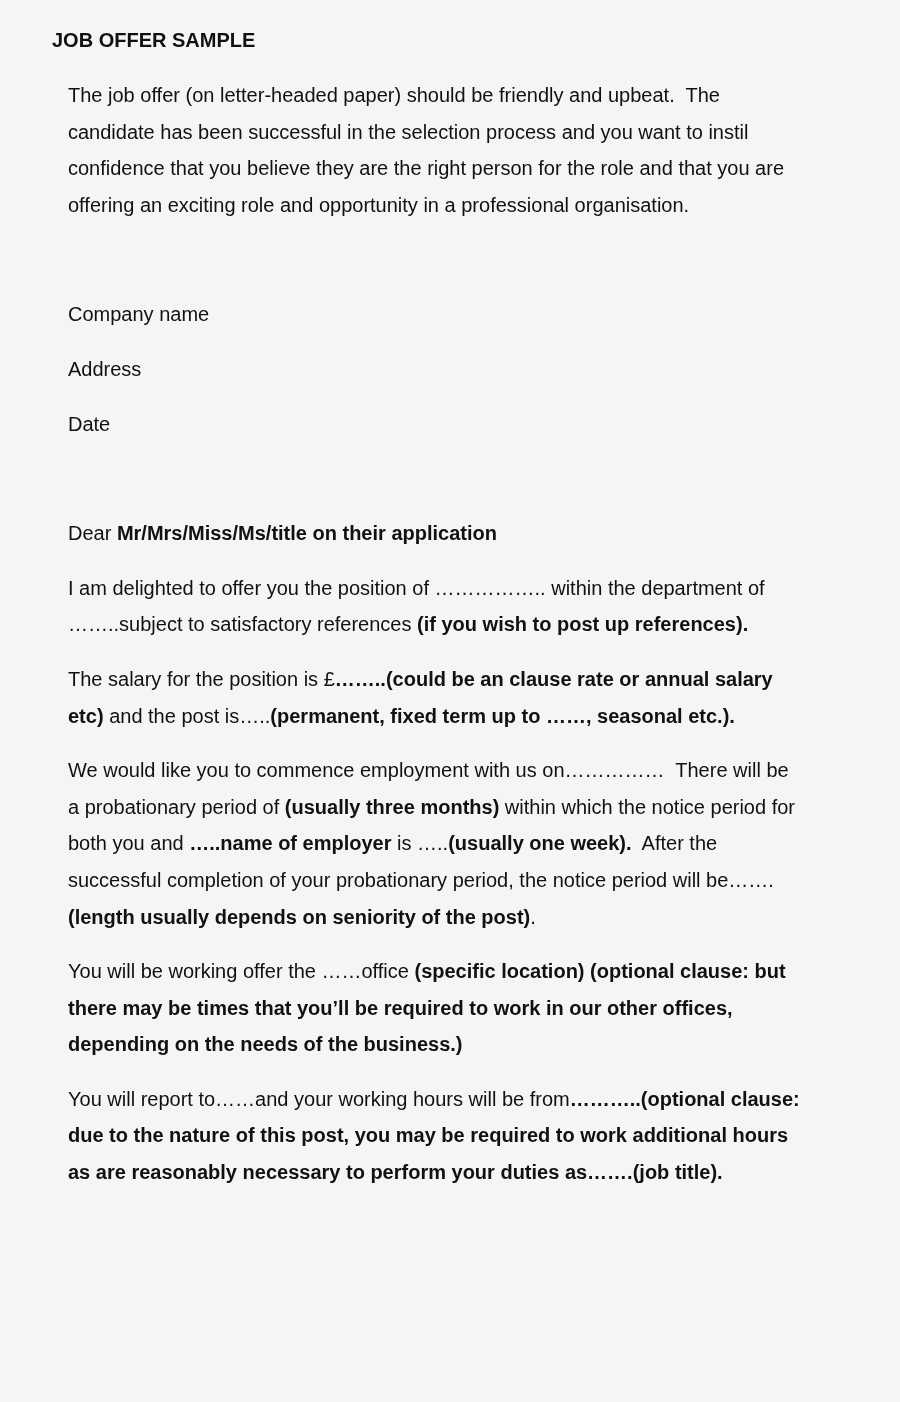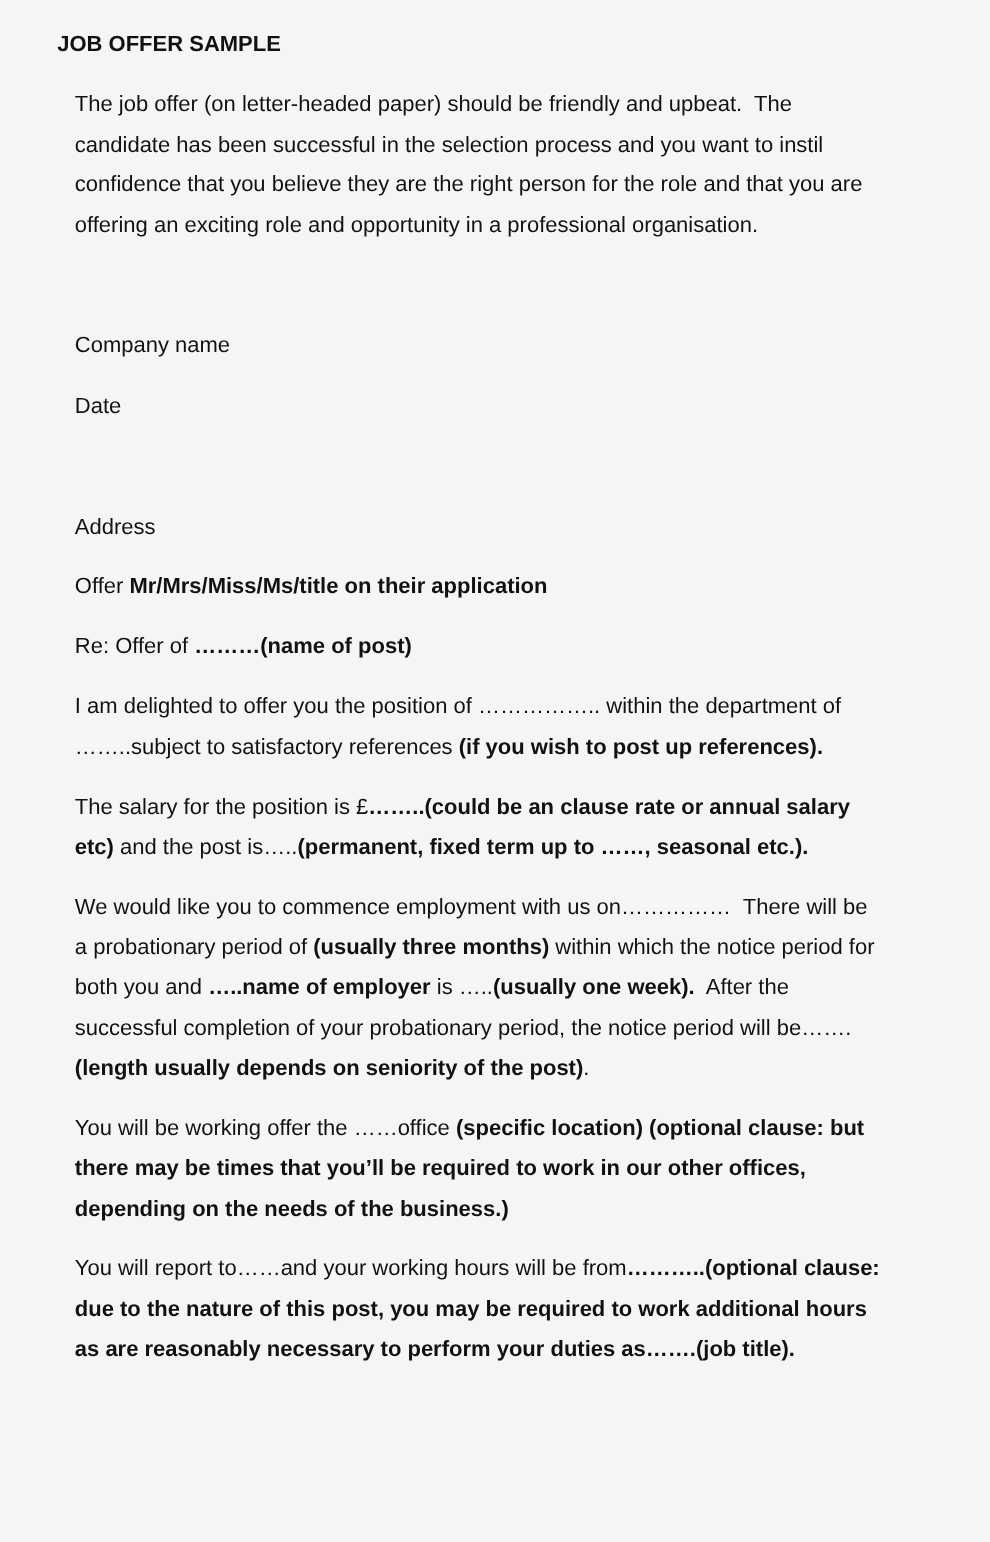--- a/index.html
+++ b/index.html
@@ -39,27 +39,26 @@
 <body>
 
 <div class="page">
 
   <h1 class="doc-title">JOB OFFER SAMPLE</h1>
 
   <p class="para gap-after"><span>The job offer (on letter-headed paper) should be friendly and upbeat.  The candidate has been successful in the selection process and you want to instil confidence that you believe they are the right person for the role and that you are offering an exciting role and opportunity in a professional organisation.</span></p>
 
   <p class="para"><span>Company name</span></p>
 
+  <p class="para"><span>Address</span></p>
+
   <p class="para gap-after"><span>Date</span></p>
 
-  <p class="para"><span>Address</span></p>
+  <p class="para"><span>Dear </span><span class="b">Mr/Mrs/Miss/Ms/title on their application</span></p>
 
-  <p class="para"><span>Offer </span><span class="b">Mr/Mrs/Miss/Ms/title on their application</span></p>
-
-  <p class="para"><span>Re: Offer of </span><span class="b">………(name of post)</span></p>
 
   <p class="para"><span>I am delighted to offer you the position of …………….. within the department of ……..subject to satisfactory references </span><span class="b">(if you wish to post up references).</span></p>
 
   <p class="para"><span>The salary for the position is £</span><span class="b">……..(could be an clause rate or annual salary etc)</span><span> and the post is…..</span><span class="b">(permanent, fixed term up to ……, seasonal etc.).</span></p>
 
   <p class="para"><span>We would like you to commence employment with us on……………  There will be a probationary period of </span><span class="b">(usually three months)</span><span> within which the notice period for both you and </span><span class="b">…..name of employer</span><span> is …..</span><span class="b">(usually one week).</span><span>  After the successful completion of your probationary period, the notice period will be…….</span><span class="b">(length usually depends on seniority of the post)</span><span>.</span></p>
 
   <p class="para"><span>You will be working offer the ……office </span><span class="b">(specific location) (optional clause: but there may be times that you’ll be required to work in our other offices, depending on the needs of the business.)</span></p>
 
   <p class="para"><span>You will report to……and your working hours will be from</span><span class="b">………..(optional clause: due to the nature of this post, you may be required to work additional hours as are reasonably necessary to perform your duties as…….(job title).</span></p>

